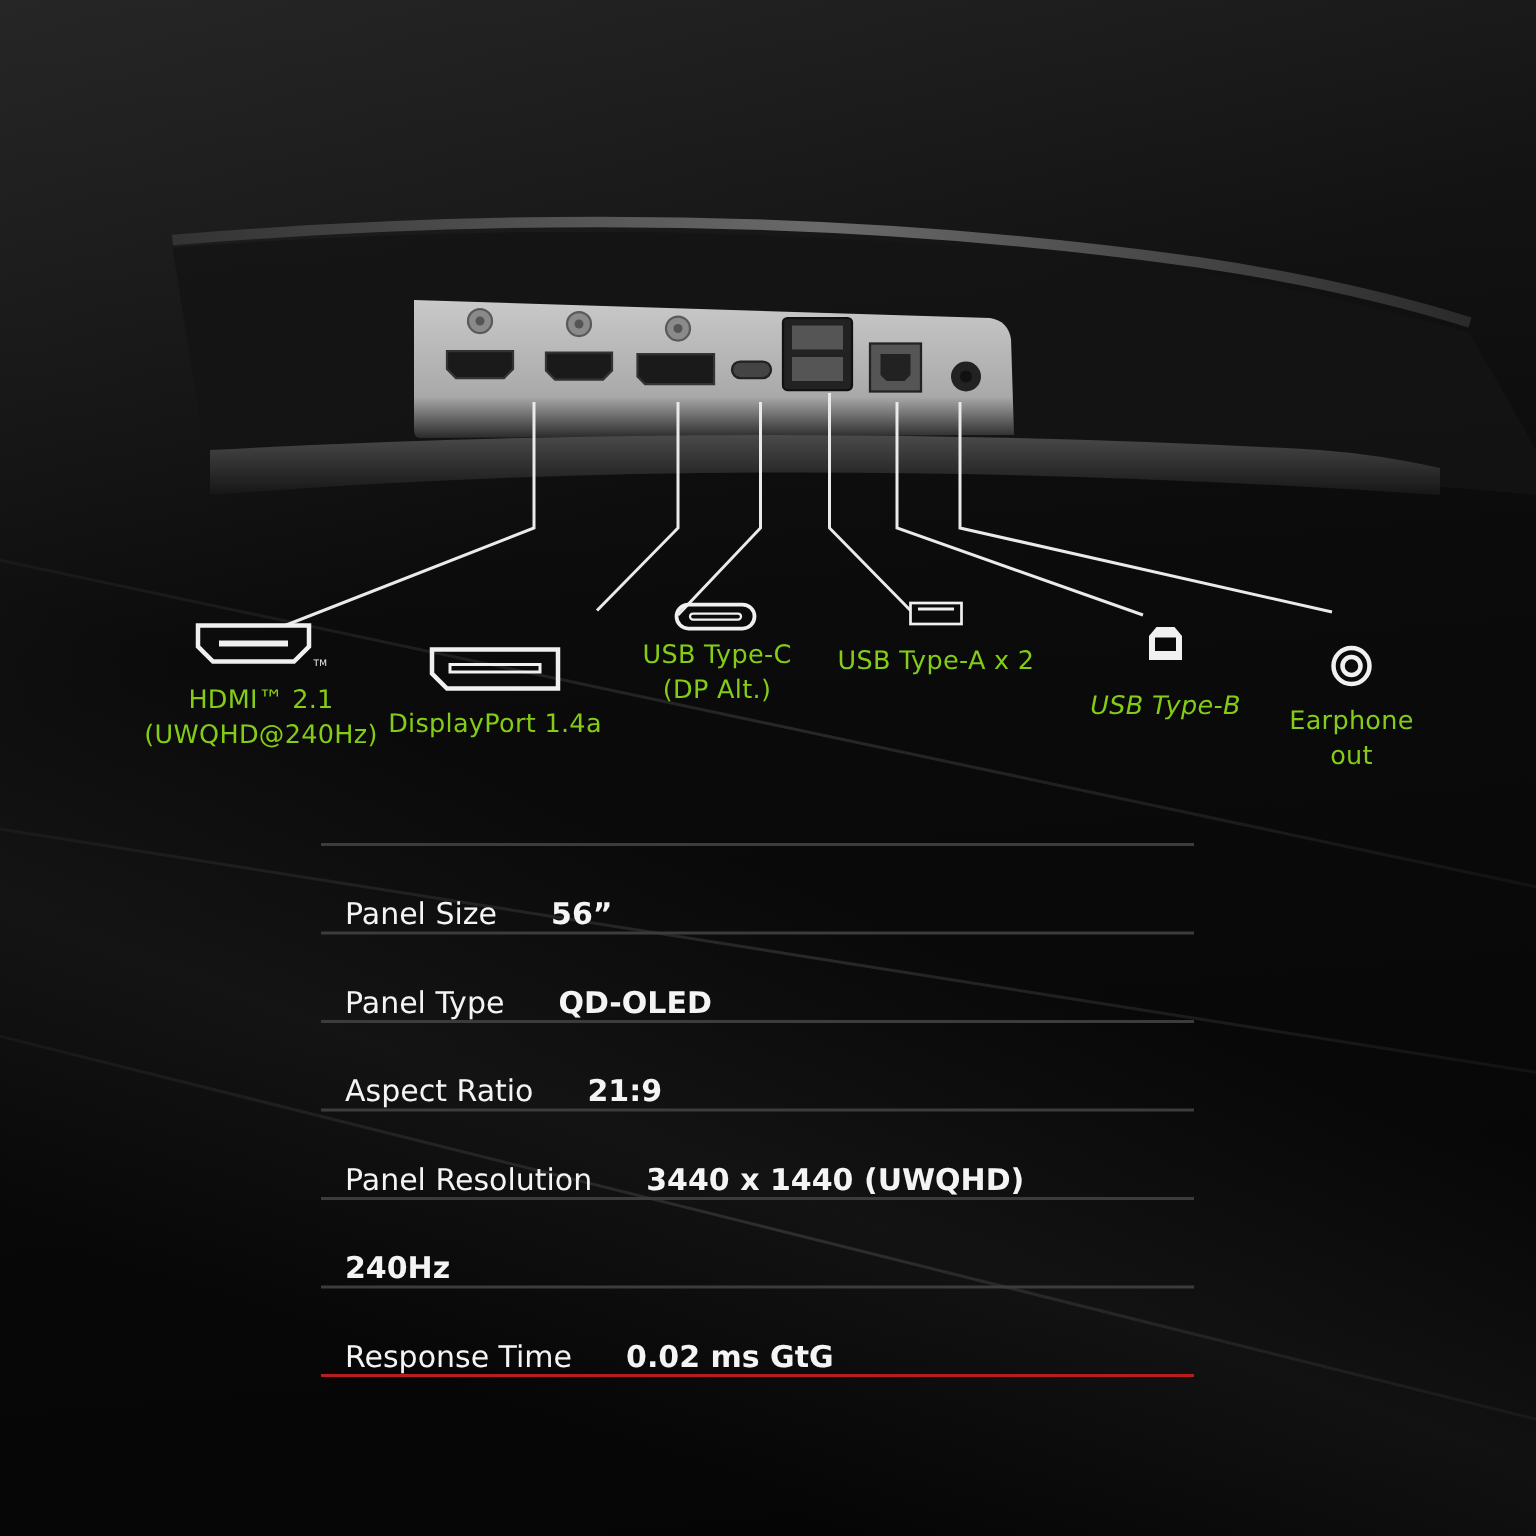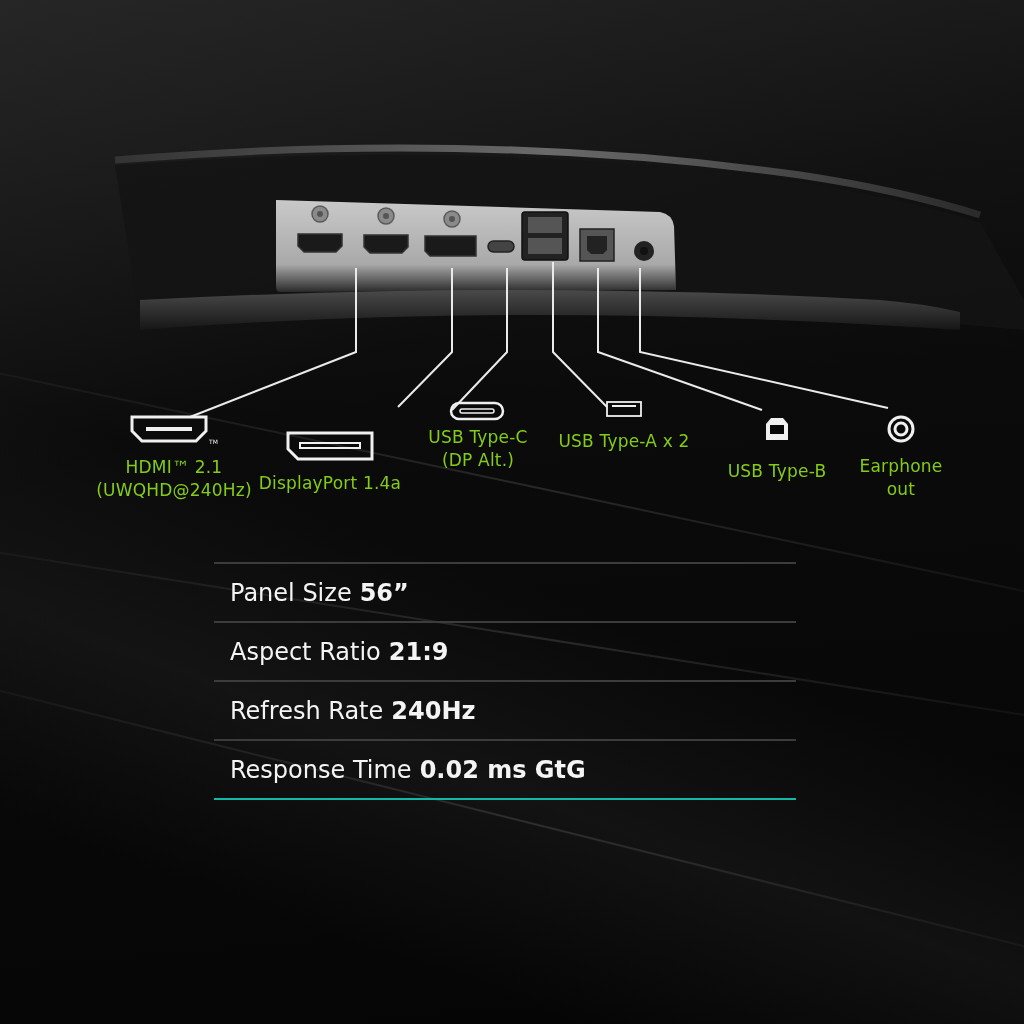--- a/index.html
+++ b/index.html
@@ -26,24 +26,24 @@
     position:absolute; text-align:center;
     font-size:17px; line-height:23px; letter-spacing:0.2px;
     color:#84cc16;
   }
   .port-icon { display:block; margin:0 auto 10px auto; }
   .specs {
     position:absolute; left:214px; top:562px; width:582px;
   }
   .spec-row {
     height:57px; border-top:2px solid #3c3c3c;
-    display:flex; align-items:center; padding-left:16px;
-    font-size:24px; color:#f4f4f4;
+    display:flex; align-items:flex-end; padding-left:16px;
+    font-size:20px; color:#f4f4f4;gap:28px;
   }
-  .spec-row:last-child { border-bottom:2px solid #14b8a6; }
+  .spec-row:last-child { border-bottom:2px solid #b91c1c; }
   .spec-label { font-weight:normal; margin-right:8px; }
   .spec-value { font-weight:bold; }
 </style>
 </head>
 <body>
 
 <div class="bg"></div>
 <div class="sweep" style="top:330px; transform:rotate(12deg);"></div>
 <div class="sweep" style="top:520px; transform:rotate(9deg);"></div>
 <div class="sweep" style="top:640px; transform:rotate(14deg);"></div>
@@ -140,42 +140,49 @@
     <rect x="8" y="7" width="24" height="2" fill="#f0f0f0"></rect>
   </svg>
   <div style="margin-top:12px;">USB Type-A x 2</div>
 </div>
 
 <div class="port-item" style="left:712px; top:414px; width:130px;">
   <svg class="port-icon" width="30" height="30" viewBox="0 0 30 30">
     <path d="M4 10 L 9 4 H 21 L 26 10 V 26 H 4 Z" fill="#f0f0f0"></path>
     <rect x="8" y="11" width="14" height="9" fill="#080808"></rect>
   </svg>
-  <div style="margin-top:16px;">USB Type-B</div>
+  <div style="margin-top:16px;font-style:italic;">USB Type-B</div>
 </div>
 
-<div class="port-item" style="left:846px; top:413px; width:110px;">
+<div class="port-item" style="left:846px; top:428px; width:110px;">
   <svg class="port-icon" width="32" height="32" viewBox="0 0 32 32">
     <circle cx="16" cy="16" r="12" fill="none" stroke="#f0f0f0" stroke-width="3"></circle>
     <circle cx="16" cy="16" r="6" fill="none" stroke="#f0f0f0" stroke-width="3"></circle>
   </svg>
   <div style="margin-top:6px;">Earphone</div>
   <div>out</div>
 </div>
 
 <div class="specs">
   <div class="spec-row">
     <span class="spec-label">Panel Size</span>
     <span class="spec-value">56”</span>
   </div>
   <div class="spec-row">
+    <span class="spec-label">Panel Type</span>
+    <span class="spec-value">QD-OLED</span>
+  </div>
+  <div class="spec-row">
     <span class="spec-label">Aspect Ratio</span>
     <span class="spec-value">21:9</span>
   </div>
   <div class="spec-row">
-    <span class="spec-label">Refresh Rate</span>
+    <span class="spec-label">Panel Resolution</span>
+    <span class="spec-value">3440 x 1440 (UWQHD)</span>
+  </div>
+  <div class="spec-row">
     <span class="spec-value">240Hz</span>
   </div>
   <div class="spec-row">
     <span class="spec-label">Response Time</span>
     <span class="spec-value">0.02 ms GtG</span>
   </div>
 </div>
 
 </body></html>

